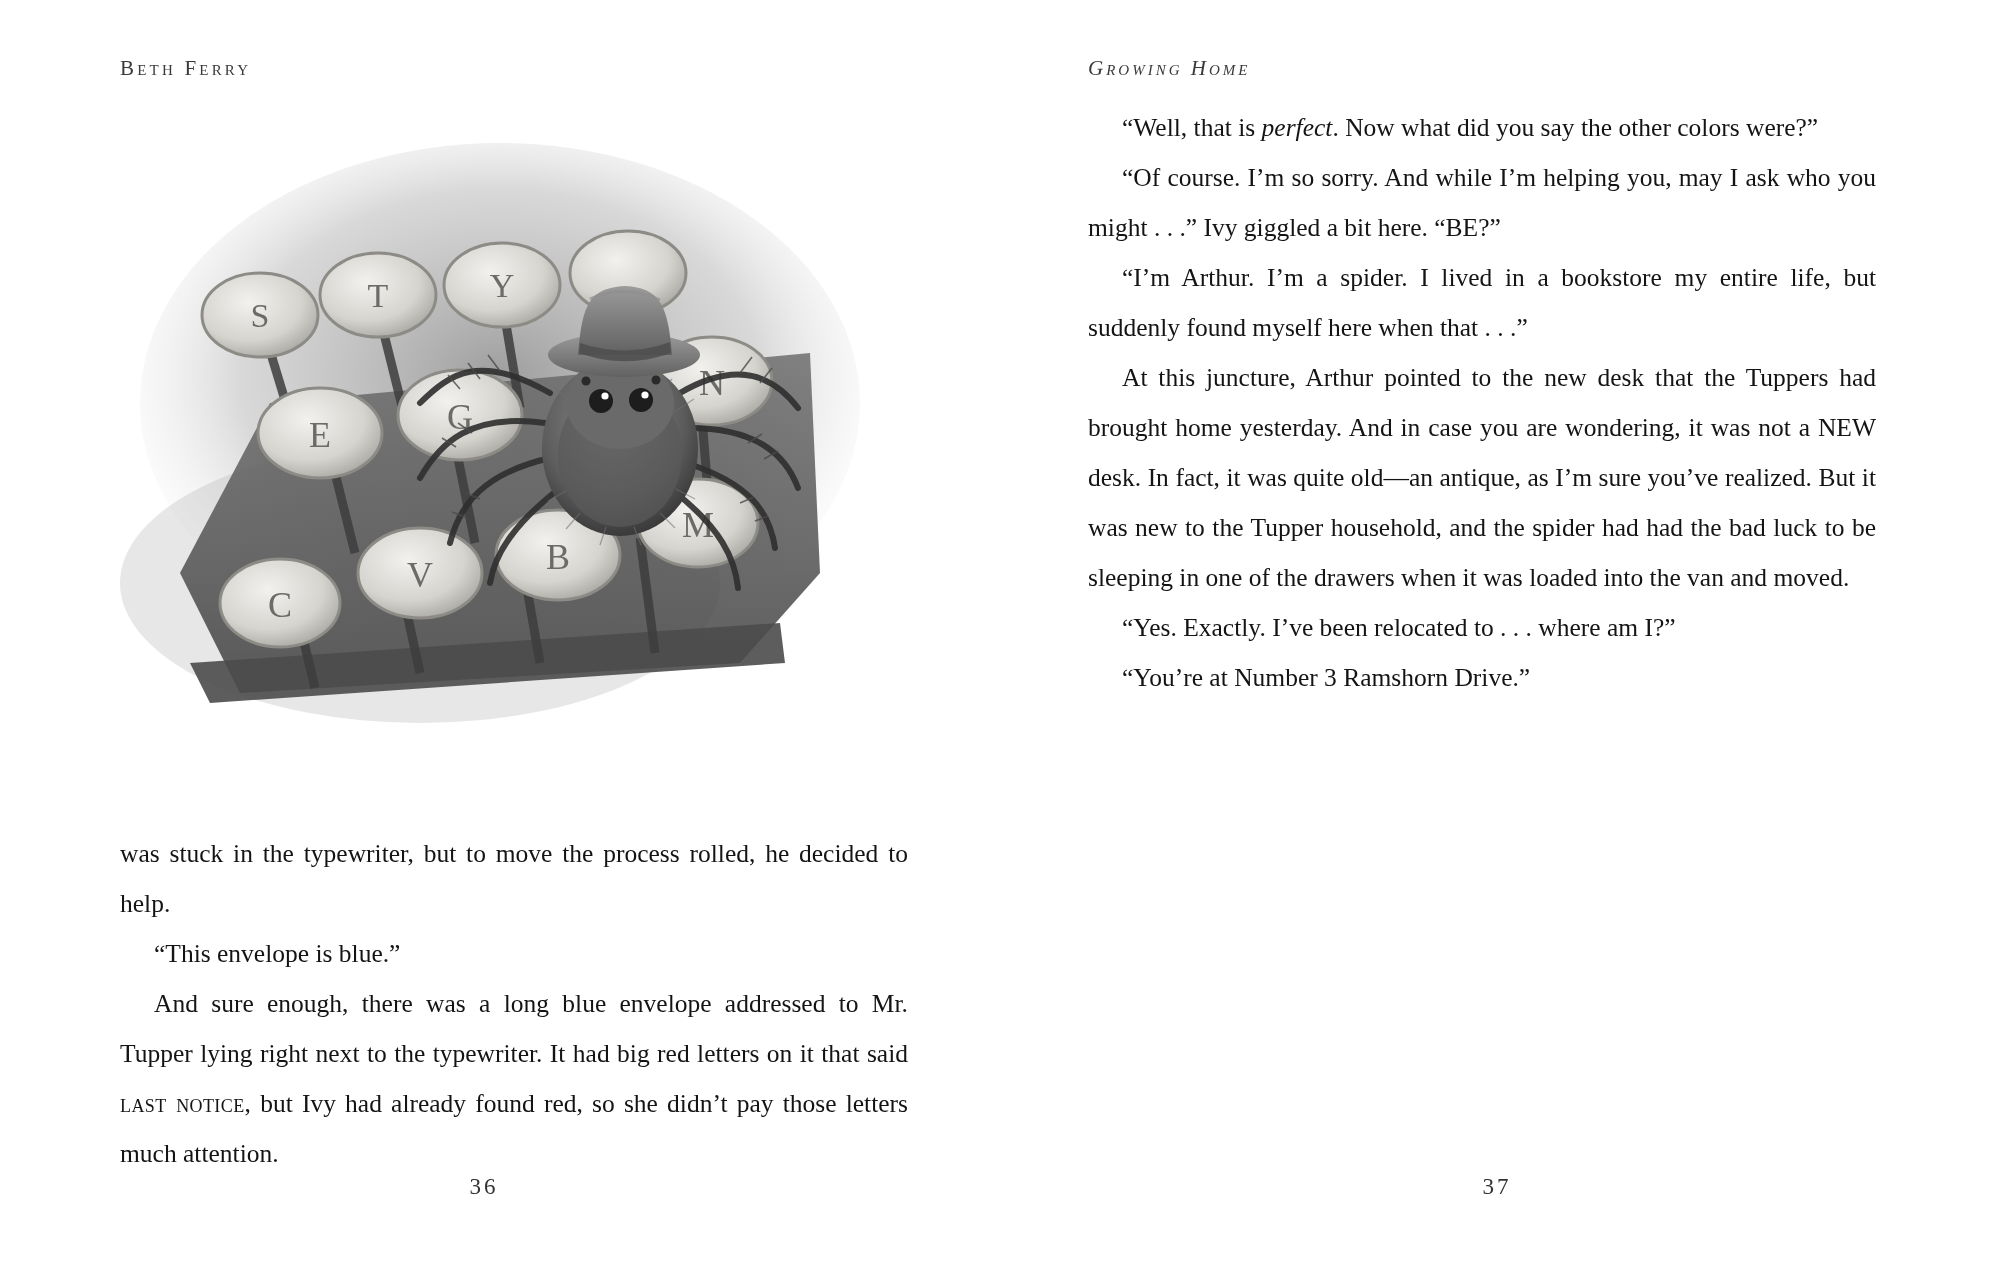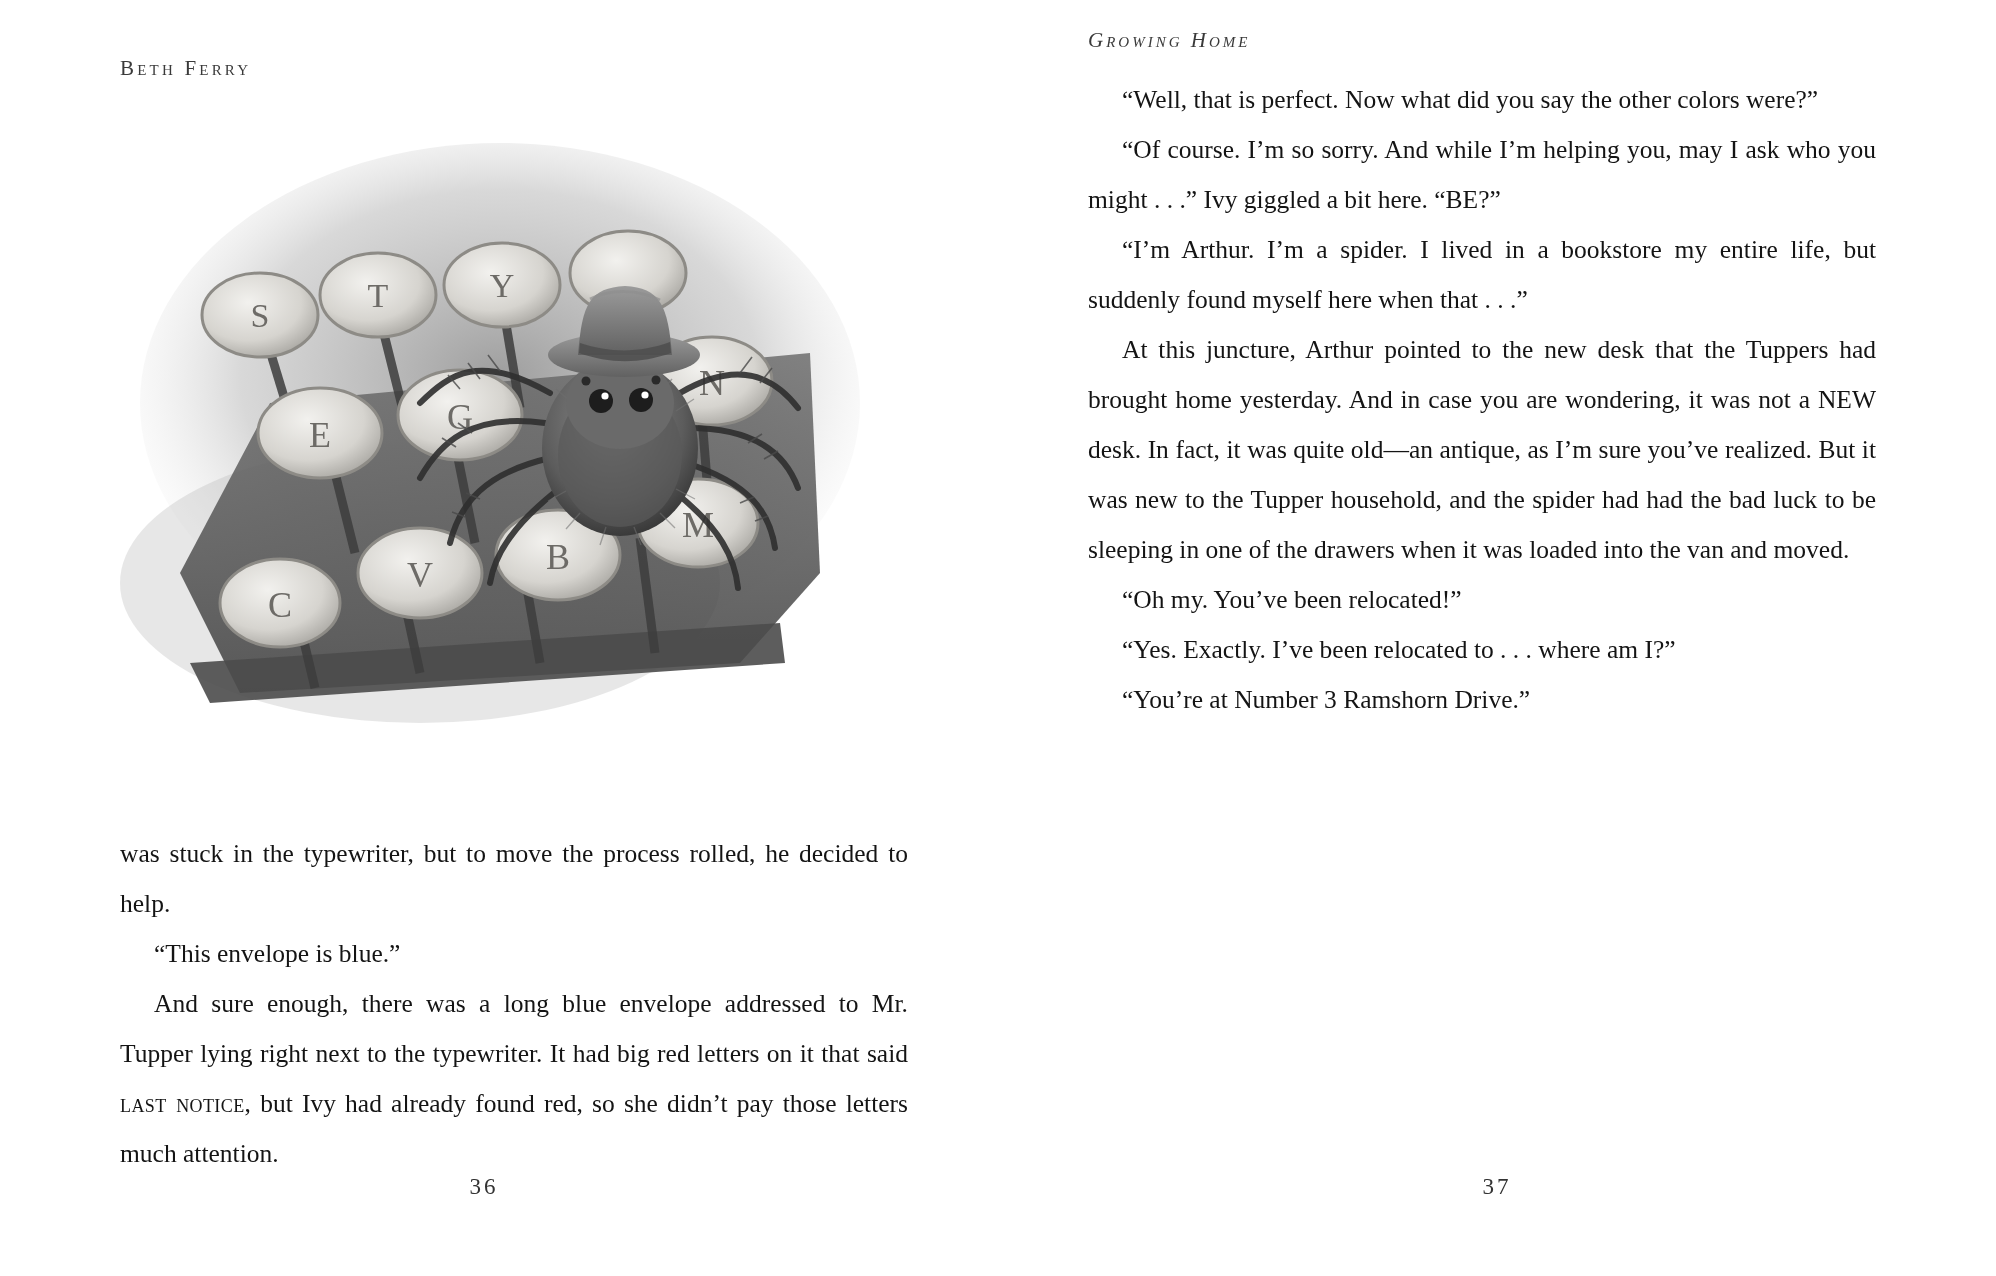--- a/index.html
+++ b/index.html
@@ -25,21 +25,21 @@
     position: relative;
     box-sizing: border-box;
     height: 100%;
   }
   .page-left {
     width: 998px;
     padding: 56px 90px 0 120px;
   }
   .page-right {
     width: 998px;
-    padding: 28px 120px 0 90px;
+    padding: 56px 120px 0 90px;
   }
   .running-head {
     text-align: left;
     font-family: "Liberation Serif", serif;
     font-size: 21px;
     letter-spacing: 3.2px;
     color: #3a3a3a;
     margin: 0 0 22px 0;
     font-variant: small-caps;
   }
@@ -66,21 +66,21 @@
     margin: 0;
     text-indent: 0;
   }
   .body-text p.indent {
     text-indent: 34px;
   }
   .smallcaps {
     font-variant: small-caps;
     letter-spacing: 0.4px;
   }
-  .ital { }
+  .ital { font-style: italic; }
 
   .folio {
     position: absolute;
     bottom: 76px;
     left: 0;
     right: 0;
     text-align: center;
     font-size: 23px;
     letter-spacing: 3px;
     color: #333;
@@ -220,21 +220,20 @@
   </div>
 
   <div class="page page-right">
     <div class="running-head italic">Growing Home</div>
 
     <div class="body-text">
       <p class="indent"><span>“Well, that is </span><span class="ital">perfect</span><span>. Now what did you say the other colors were?”</span></p>
       <p class="indent">“Of course. I’m so sorry. And while I’m helping you, may I ask who you might . . .” Ivy giggled a bit here. “BE?”</p>
       <p class="indent">“I’m Arthur. I’m a spider. I lived in a bookstore my entire life, but suddenly found myself here when that . . .”</p>
       <p class="indent">At this juncture, Arthur pointed to the new desk that the Tuppers had brought home yesterday. And in case you are wondering, it was not a NEW desk. In fact, it was quite old—an antique, as I’m sure you’ve realized. But it was new to the Tupper household, and the spider had had the bad luck to be sleeping in one of the drawers when it was loaded into the van and moved.</p>
-      <p class="indent">“Oh my. You’ve been relocated!”</p>
       <p class="indent">“Yes. Exactly. I’ve been relocated to . . . where am I?”</p>
       <p class="indent">“You’re at Number 3 Ramshorn Drive.”</p>
     </div>
 
     <div class="folio">37</div>
   </div>
 
 </div>
 
 </body></html>

